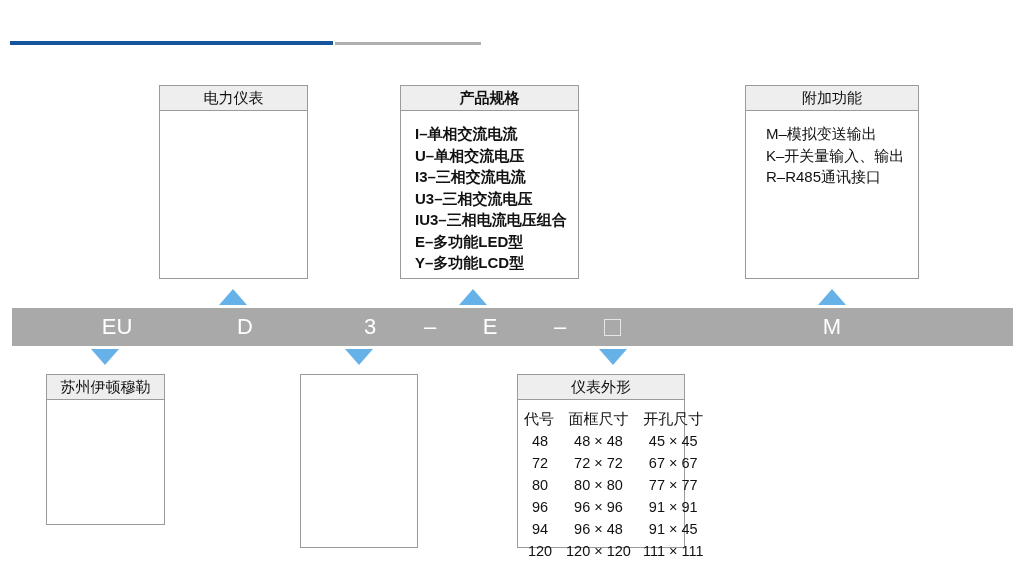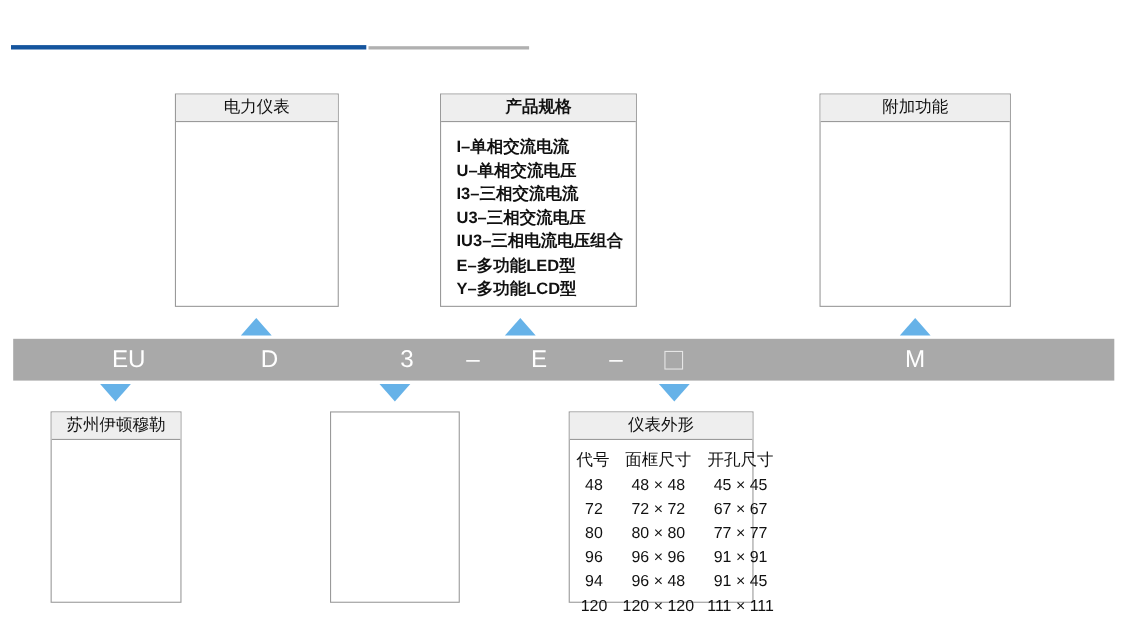--- a/index.html
+++ b/index.html
@@ -63,21 +63,21 @@
   }
 
   
   #box-meter   {left:159px;top:85px;width:149px;height:194px;}
   #box-spec    {left:400px;top:85px;width:179px;height:194px;font-weight:bold;}
   #box-extra   {left:745px;top:85px;width:174px;height:194px;}
   #box-spec .box-body{padding-left:14px;}
   #box-extra .box-body{padding-left:20px;}
 
   
-  #box-brand   {left:46px;top:374px;width:119px;height:174px;}
+  #box-brand   {left:46px;top:374px;width:119px;height:151px;}
   #box-design  {left:300px;top:374px;width:118px;height:174px;}
   #box-shape   {left:517px;top:374px;width:168px;height:174px;}
 
   
   .code-bar{
     position:absolute;left:12px;top:308px;width:1001px;height:38px;
     background:#a9a9a9;
   }
   .code-cell{
     position:absolute;top:0;height:38px;line-height:38px;
@@ -151,20 +151,27 @@
           <li>U3–三相交流电压</li>
           <li>IU3–三相电流电压组合</li>
           <li>E–多功能LED型</li>
           <li>Y–多功能LCD型</li>
         </ul>
     </div>
   </div>
 
   <div class="box" id="box-extra">
     <div class="box-head">附加功能</div>
+    <div class="box-body">
+      <ul class="lines">
+          <li>M–模拟变送输出</li>
+          <li>K–开关量输入、输出</li>
+          <li>R–R485通讯接口</li>
+        </ul>
+    </div>
   </div>
 
   <div class="arrow-up" style="left:219px;top:289px;"></div>
   <div class="arrow-up" style="left:459px;top:289px;"></div>
   <div class="arrow-up" style="left:818px;top:289px;"></div>
 
   <div class="code-bar">
     <div class="code-cell" style="left:81px;width:48px;">EU</div>
     <div class="code-cell" style="left:209px;width:48px;">D</div>
     <div class="code-cell" style="left:334px;width:48px;">3</div>

